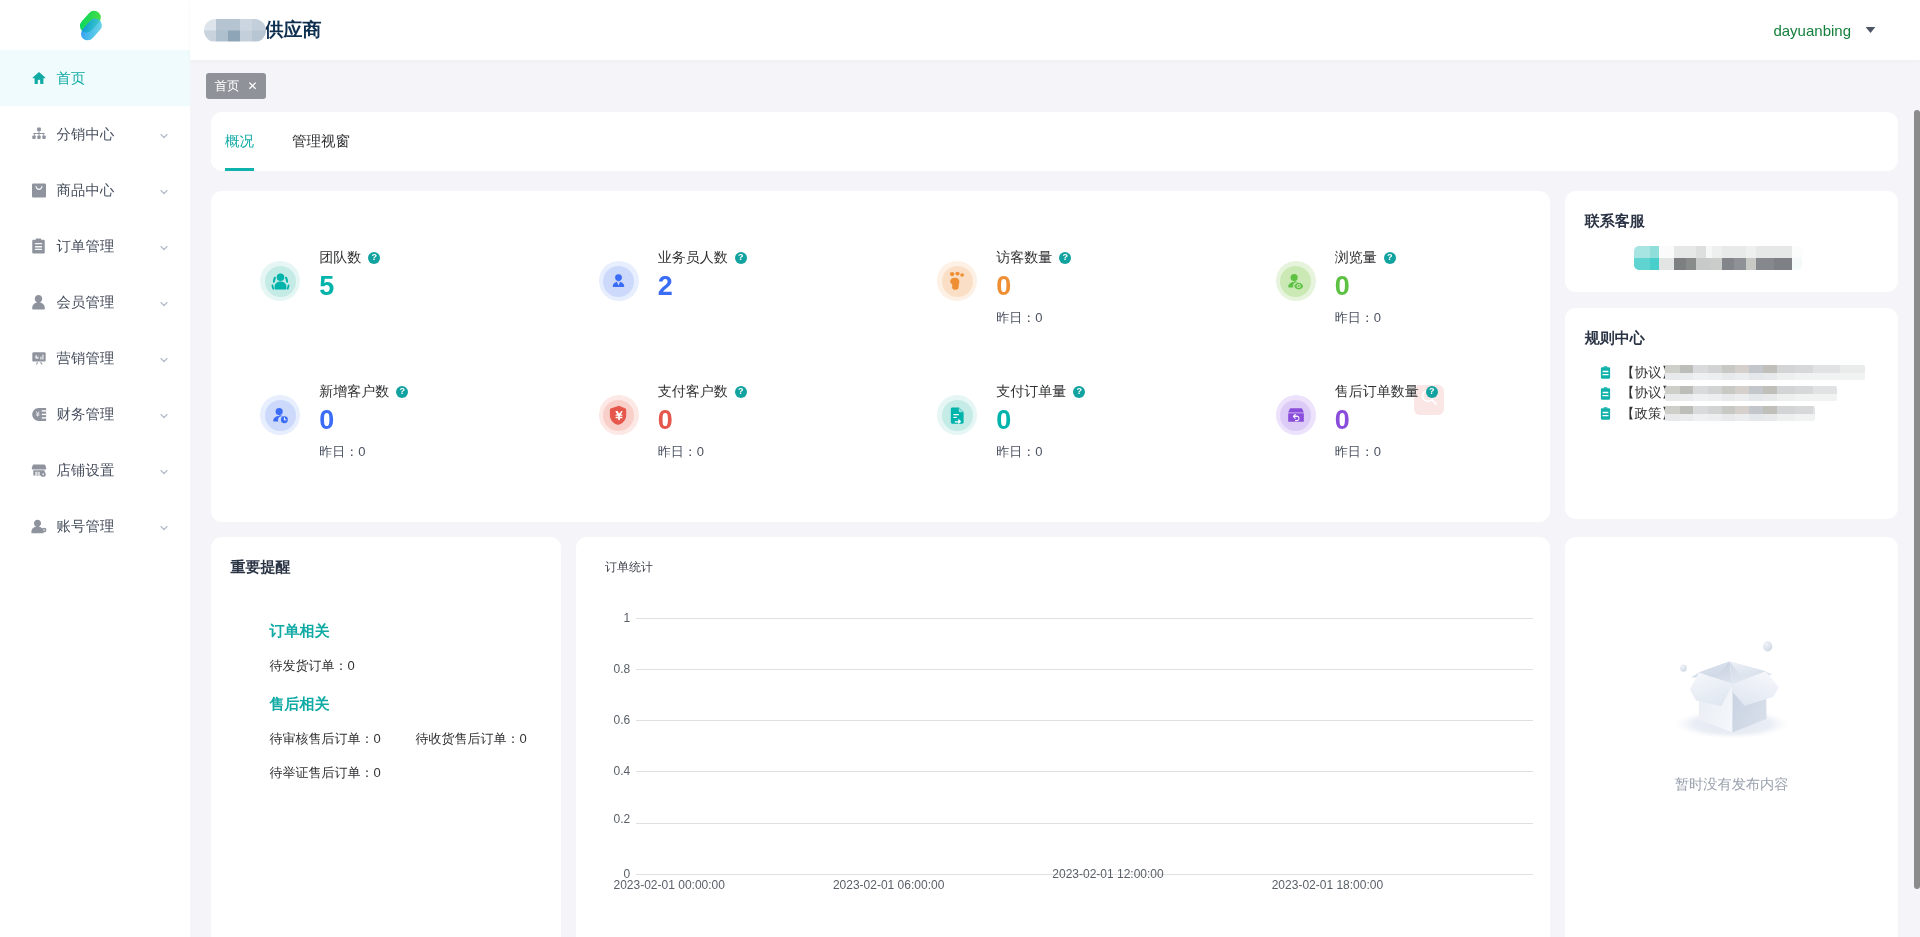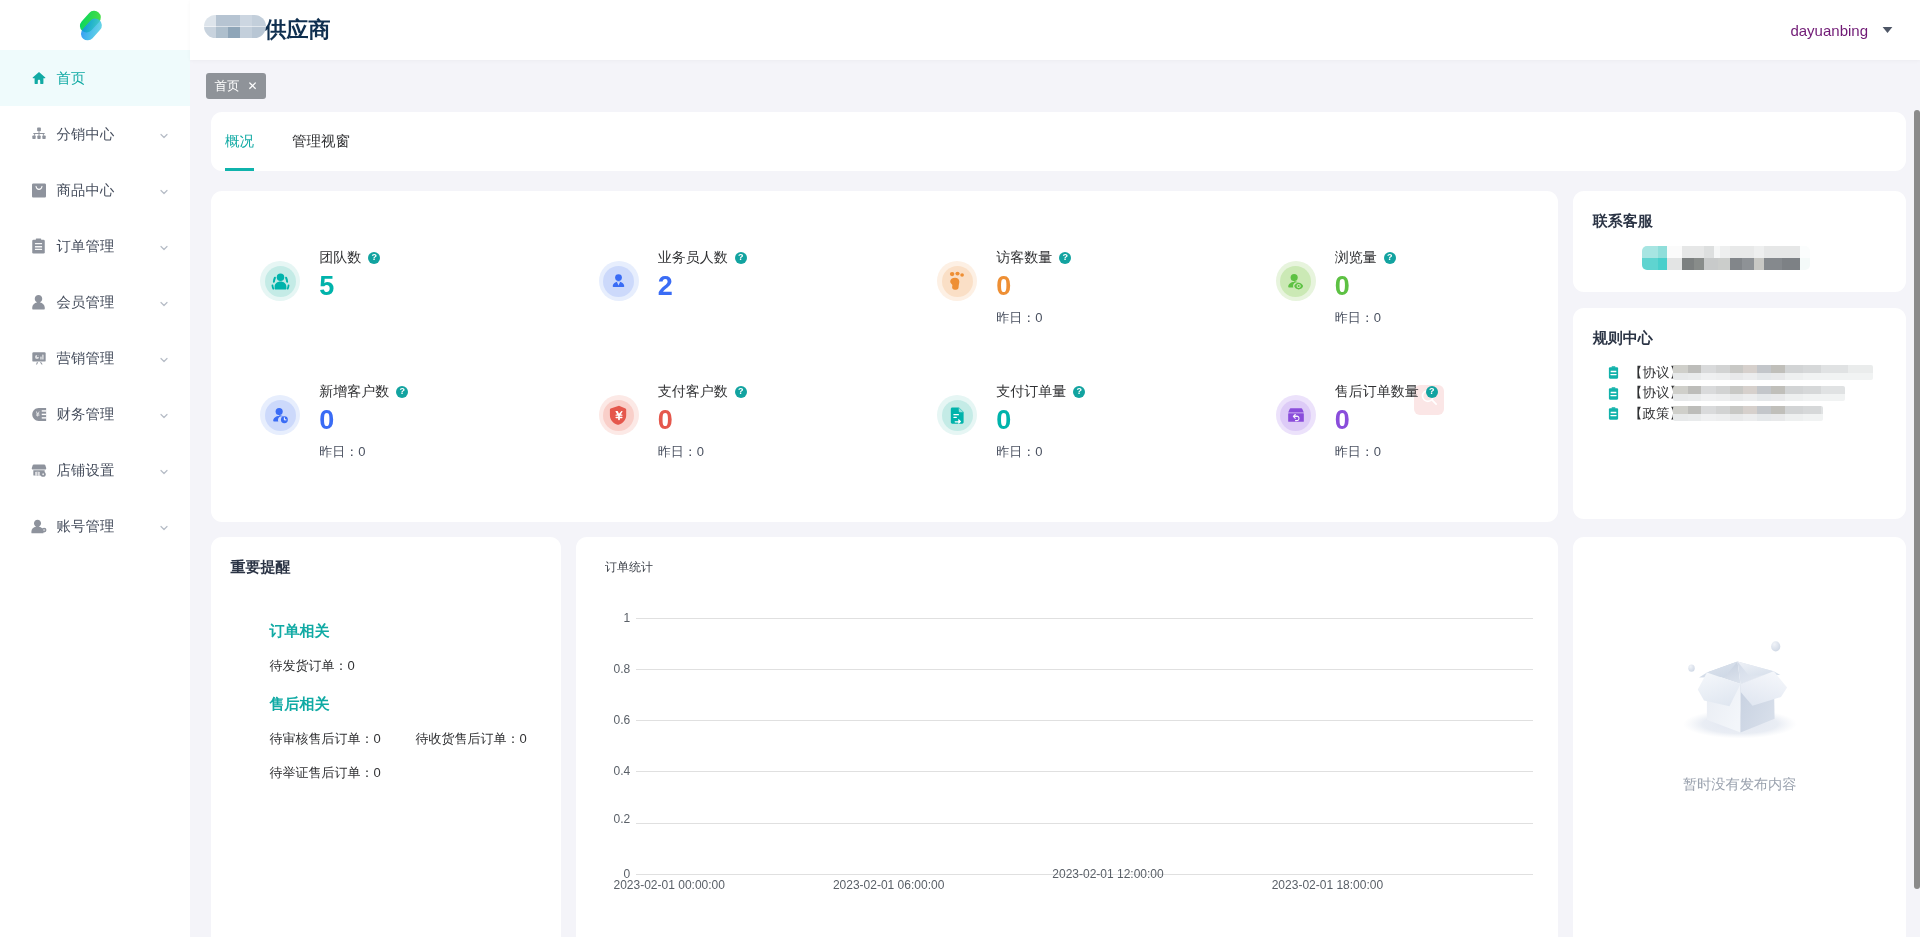--- a/index.html
+++ b/index.html
@@ -16,42 +16,42 @@
 .nav-item.active{background:#effbfc;}
 .nav-ico{width:16px;height:16px;flex:0 0 16px;display:flex;align-items:center;justify-content:center;color:#8e939d;}
 .nav-item.active .nav-ico{color:#11aaa4;}
 .nav-label{margin-left:10px;font-size:14.3px;color:#454d5c;letter-spacing:.2px;}
 .nav-item.active .nav-label{color:#11aaa4;}
 .nav-caret{position:absolute;right:20px;top:50%;transform:translateY(-50%);width:12px;height:12px;color:#b6bcc6;}
 
 
 .main{flex:1;display:flex;flex-direction:column;min-width:0;background:#f4f4f9;}
 .topbar{height:60px;background:#fff;display:flex;align-items:center;padding:0 0 0 14.4px;flex:0 0 60px;box-shadow:0 1px 4px rgba(0,0,0,.035);position:relative;z-index:3;}
-.topbar-title{display:flex;align-items:flex-start;font-size:22px;font-weight:700;color:#0f2f4f;letter-spacing:0;position:relative;}
+.topbar-title{display:flex;align-items:center;font-size:19px;font-weight:700;color:#0f2f4f;letter-spacing:0;position:relative;}
 .redact{display:inline-block;vertical-align:middle;filter:blur(1.4px);}
 .redact.pill{background:
   linear-gradient(90deg,#dde4eb 0 12px,#b6c4d2 12px 24px,#b6c4d2 24px 36px,#ccd6e1 36px 48px,#c3cfdb 48px 62px) 0 0/100% 50% no-repeat,
   linear-gradient(90deg,#c8d3de 0 12px,#aebfcd 12px 24px,#8ea5b8 24px 36px,#c3cfdb 36px 48px,#b8c6d4 48px 62px) 0 100%/100% 50% no-repeat;
   filter:blur(0.6px);}
 .redact.bar{background:
   linear-gradient(90deg,#a7e5e2 0 16px,#8fdeda 16px 25px,#fbfbfb 25px 40px,#e6e7e7 40px 62px,#dddfdf 62px 72px,#f6f7f7 72px 78px,#eeefef 78px 88px,#e8e9e9 88px 112px,#eeefef 112px 122px,#e6e7e7 122px 158px,#fbfdfd 158px 168px) 0 0/100% 50% no-repeat,
   linear-gradient(90deg,#5fd4d0 0 16px,#49cfcb 16px 25px,#e3e4e4 25px 40px,#7c8080 40px 52px,#888c8a 52px 62px,#c8caca 62px 76px,#cbcdcb 76px 88px,#82868a 88px 100px,#8e9296 100px 112px,#c8c8c4 112px 122px,#85898d 122px 140px,#7d8185 140px 158px,#f4faf9 158px 168px) 0 100%/100% 50% no-repeat;
   filter:blur(0.6px);}
 .redact.rule{background:
   linear-gradient(90deg,#cfcfca 0 15px,#bdbdba 15px 28px,#d9dadb 28px 43px,#d2d3d3 43px 57px,#c8c8c5 57px 70px,#d6d0cc 70px 84px,#c3c6ca 84px 98px,#c0bfba 98px 112px,#d2d4d5 112px 130px,#d6d8d9 130px 148px,#e0e2e3 148px 175px,#eaecec 175px 205px) 0 0/100% 55% no-repeat,
   linear-gradient(90deg,#e7e9ea 0 15px,#e9ebec 15px 28px,#eff0f1 28px 43px,#edeeef 43px 57px,#e8e9ea 57px 70px,#ecedee 70px 84px,#e5e8ea 84px 98px,#e8e9ea 98px 112px,#eef0f0 112px 130px,#f1f3f3 130px 205px) 0 100%/100% 48% no-repeat;
   filter:blur(0.7px);}
-.topbar-user{margin-left:auto;display:flex;align-items:center;font-size:15px;color:#701a75;padding-right:27px;cursor:pointer;}
+.topbar-user{margin-left:auto;display:flex;align-items:center;font-size:15px;color:#15803d;padding-right:44px;cursor:pointer;}
 .topbar-user .caret{margin-left:14px;display:flex;align-items:center;color:#4e5666;}
 
 .tabstrip{height:52px;flex:0 0 52px;display:flex;align-items:center;padding-left:15.5px;background:#f4f4f9;}
 .chip{height:26px;background:#8f9399;border-radius:3px;display:flex;align-items:center;padding:0 8px 0 9px;color:#fff;font-size:12.5px;cursor:pointer;line-height:1;}
 .chip .x{margin-left:8px;font-size:12px;line-height:1;opacity:1;}
 
-.scrollarea{flex:1;overflow:hidden;position:relative;padding:0 14px 0 21px;}
+.scrollarea{flex:1;overflow:hidden;position:relative;padding:0 22px 0 21px;}
 .panel-tabs{background:#fff;border-radius:11px;height:59px;display:flex;align-items:flex-start;padding:0 0 0 14px;}
 .ptab{height:59px;display:flex;align-items:center;font-size:14.5px;color:#303133;padding:0 0 0 0;margin-right:38px;position:relative;cursor:pointer;}
 .ptab.active{color:#11aaa4;}
 .ptab.active:after{content:"";position:absolute;left:0;right:0;bottom:0;height:3px;background:#0fb3ac;}
 
 .row{display:flex;gap:15px;margin-top:20px;}
 .card{background:#fff;border-radius:11px;}
 .stats-card{flex:1;min-width:0;height:331px;padding:0;overflow:hidden;position:relative;}
 .stat-grid{display:grid;grid-template-columns:repeat(4,338.5px);position:relative;z-index:1;}
 .stat{display:flex;padding-left:49.3px;height:134px;padding-top:59px;}

